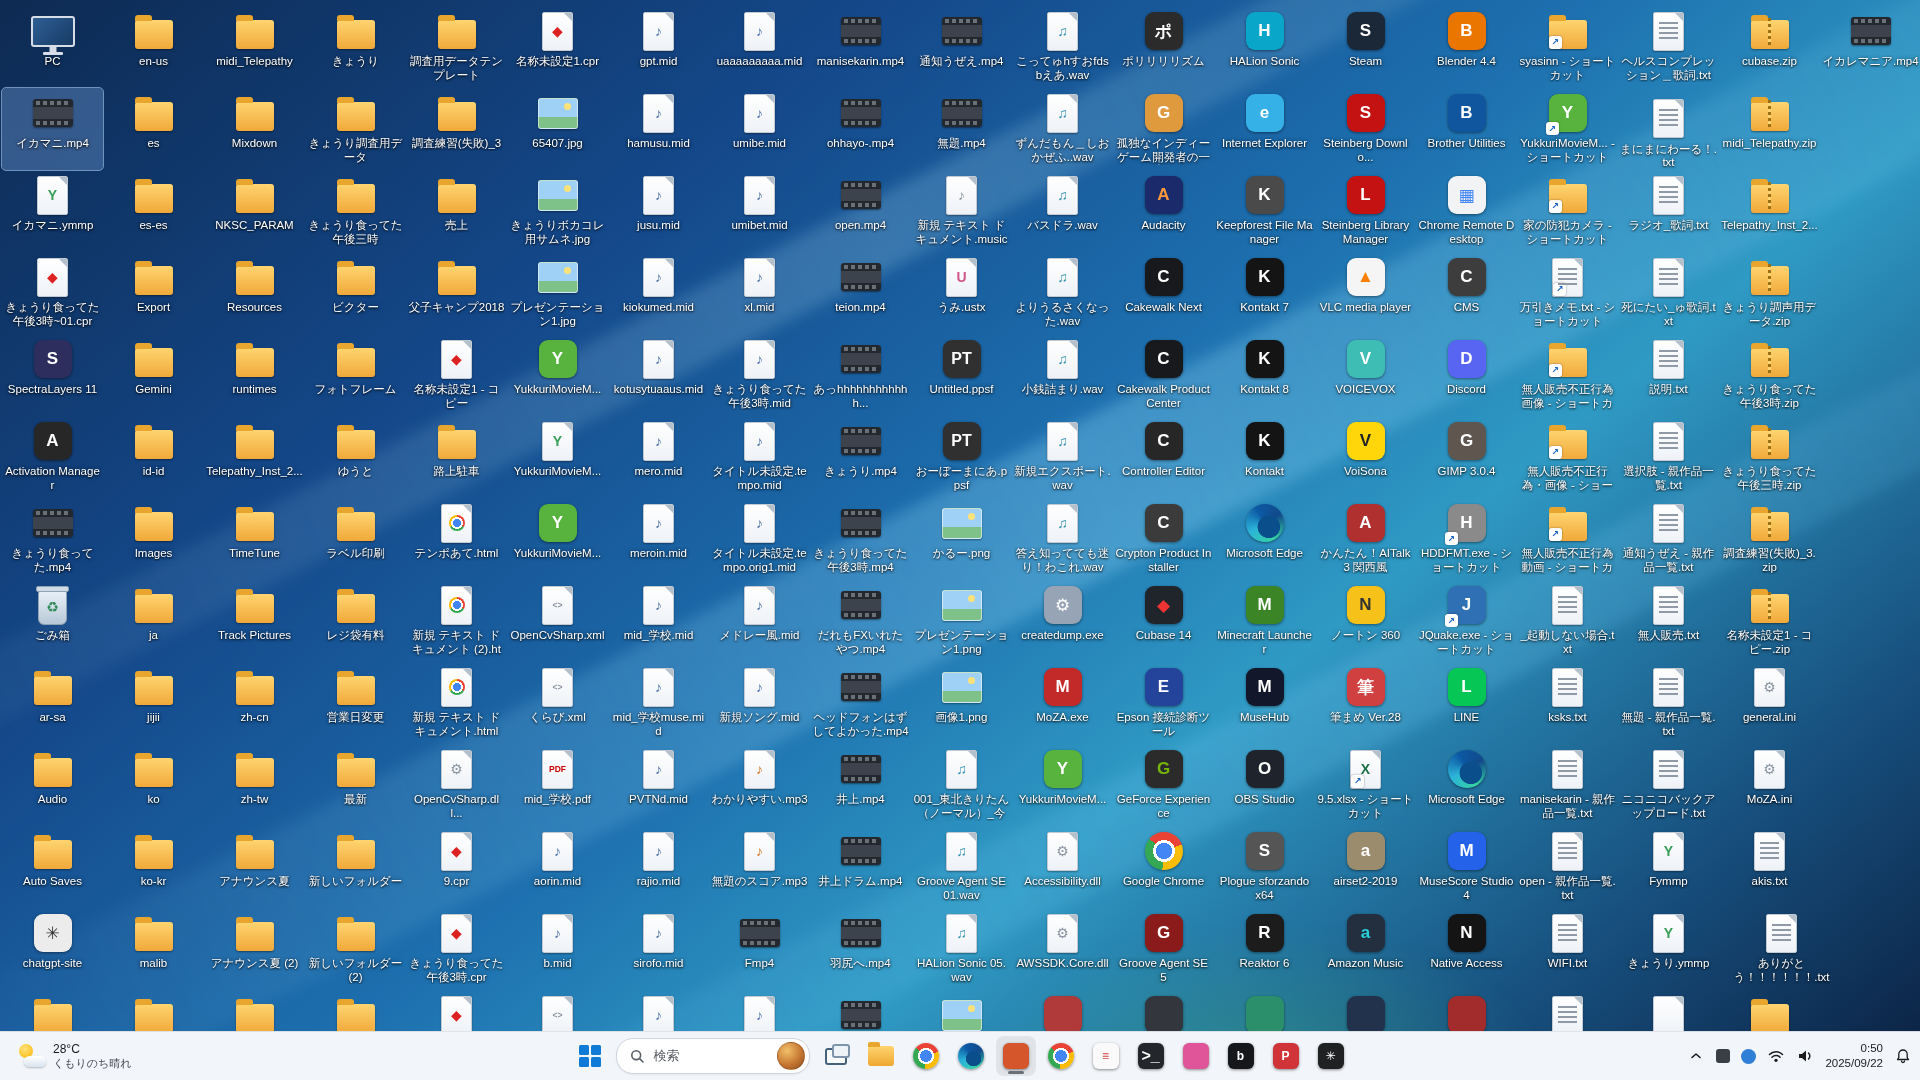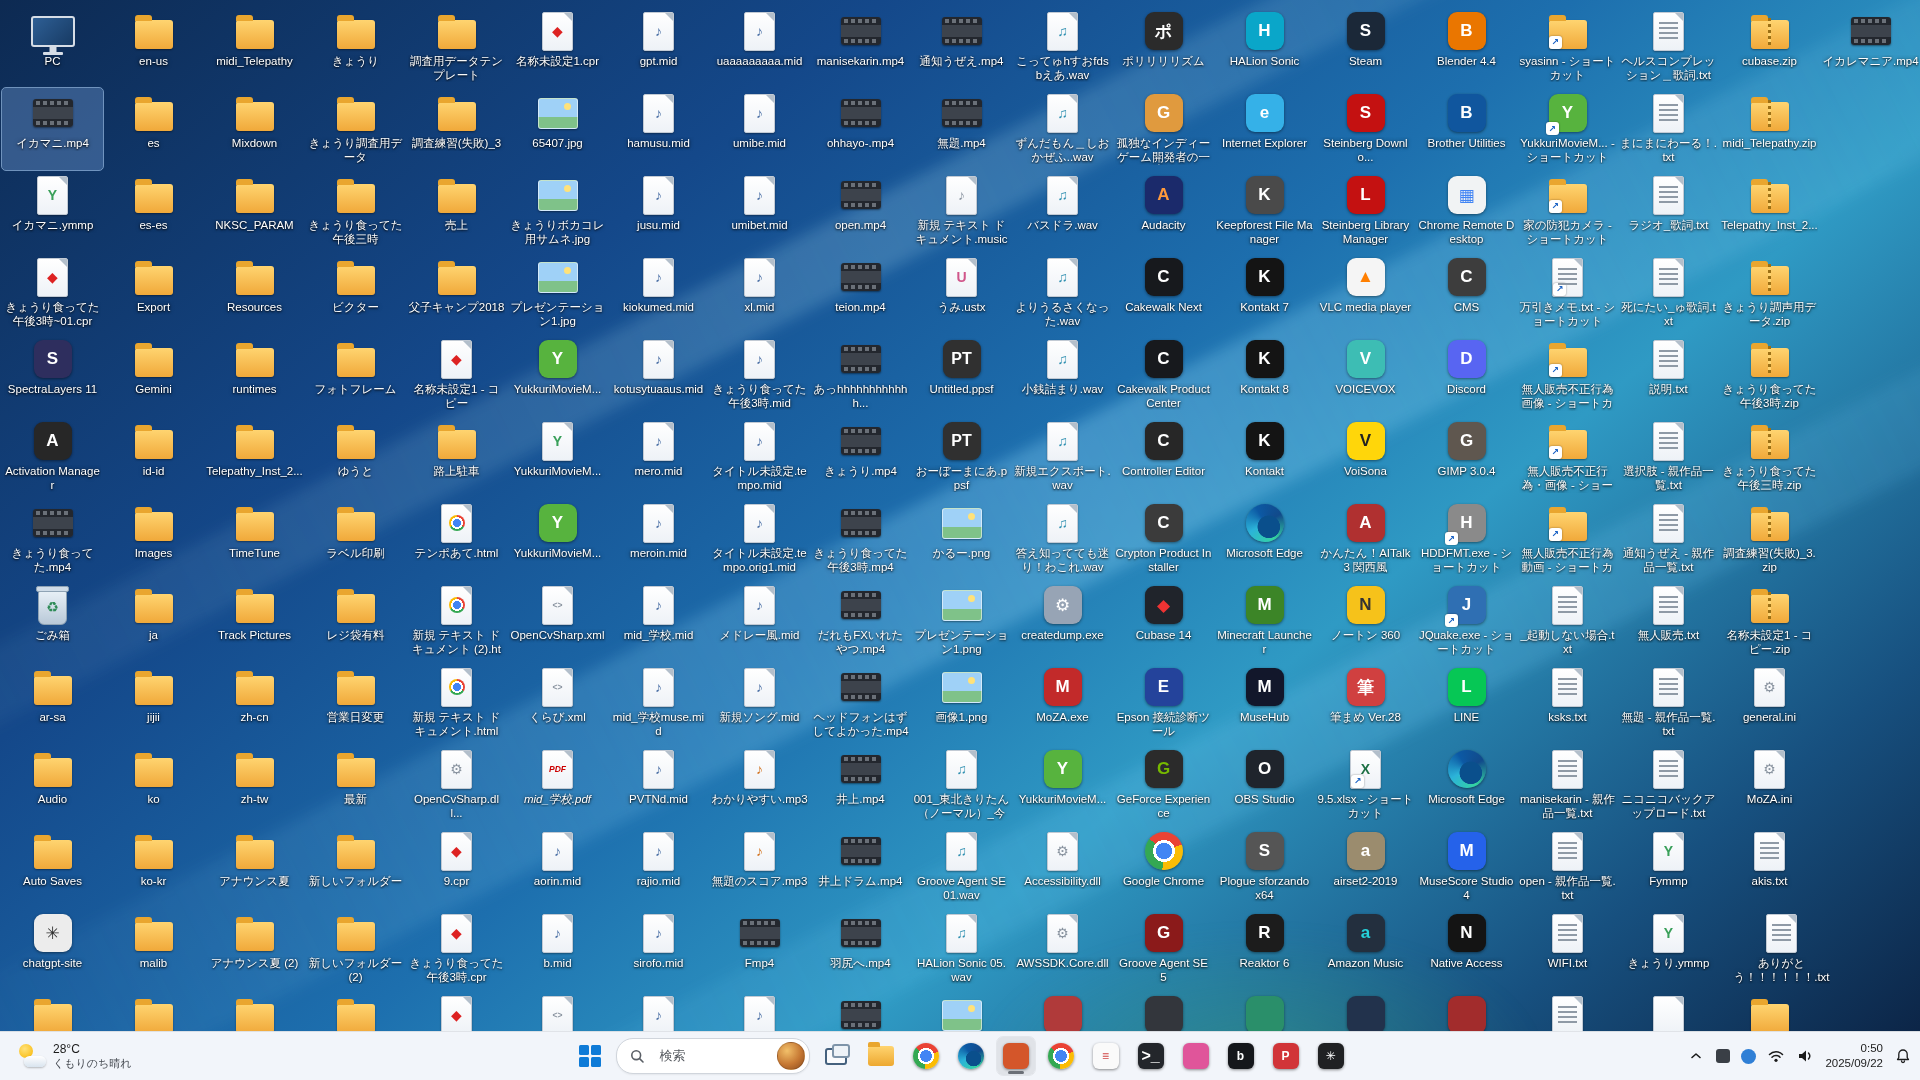--- a/index.html
+++ b/index.html
@@ -84,21 +84,21 @@
   .w-icon::after{content:'';position:absolute;bottom:2px;right:0;width:22px;height:11px;border-radius:8px;
     background:linear-gradient(#ffffff,#d9e4ef);box-shadow:0 1px 2px rgba(0,0,0,.25);}
   .w-text{display:flex;flex-direction:column;line-height:1.25;}
   .w-temp{font-size:12px;}
   .w-desc{font-size:11px;color:#454a51;}
   .tb-center{margin:0 auto;display:flex;align-items:center;gap:7px;}
   .tb-btn{width:38px;height:38px;border-radius:6px;display:flex;align-items:center;justify-content:center;position:relative;}
   .win{width:22px;height:22px;display:grid;grid-template-columns:10px 10px;grid-template-rows:10px 10px;gap:2px;}
   .win span{background:#0f7bd7;border-radius:1.5px;}
   .search{height:34px;background:#ffffff;border:1px solid #d0d5dc;border-radius:17px;display:flex;align-items:center;
-    gap:15px;padding:0 4px 0 13px;min-width:175px;box-shadow:0 1px 2px rgba(0,0,0,.06);}
+    gap:9px;padding:0 4px 0 13px;min-width:175px;box-shadow:0 1px 2px rgba(0,0,0,.06);}
   .search-text{font-size:13px;color:#53575d;flex:1;}
   .search-food{width:26px;height:26px;border-radius:50%;border:1px solid rgba(0,0,0,.12);
     background:radial-gradient(circle at 35% 30%,#f2c06a,#c67833 55%,#8a4a1d);}
   .tb-app{width:38px;height:38px;border-radius:6px;display:flex;align-items:center;justify-content:center;position:relative;}
   .tb-app.active{background:rgba(0,0,0,.07);outline:1px solid rgba(0,0,0,.06);}
   .tb-app.active::after{content:'';position:absolute;bottom:1px;left:50%;transform:translateX(-50%);
     width:16px;height:3px;border-radius:2px;background:#6b6f76;}
   .s26{width:26px !important;height:26px !important;}
   .s26.app{font-size:12px;border-radius:6px;}
   .s26.chrome-ball{background:radial-gradient(circle,#4285f4 0 6px,#fff 6px 8px,rgba(0,0,0,0) 8px),
@@ -362,21 +362,21 @@
       </div>
       <div class="icon-cell" style="grid-area: 2 / 16;">
         <div class="icon-art">
           <div class="app" style="background: rgb(87, 179, 62);">
             <span style="color: rgb(255, 255, 255);">Y</span>
             <span class="sc">↗</span>
           </div>
         </div>
         <div class="icon-label">YukkuriMovieM... - ショートカット</div>
       </div>
-      <div class="icon-cell" style="grid-area: 2 / 17;">
+      <div class="icon-cell" style="grid-area: 2 / 17; justify-content: flex-end;">
         <div class="icon-art">
           <div class="file txtlines"></div>
         </div>
         <div class="icon-label">まにまにわーる！.txt</div>
       </div>
       <div class="icon-cell" style="grid-area: 2 / 18;">
         <div class="icon-art">
           <div class="folder zip"></div>
         </div>
         <div class="icon-label">midi_Telepathy.zip</div>
@@ -1306,21 +1306,21 @@
         <div class="icon-label">最新</div>
       </div>
       <div class="icon-cell" style="grid-area: 10 / 5;">
         <div class="icon-art">
           <div class="file">
             <span class="fg" style="color: rgb(138, 148, 160);">⚙</span>
           </div>
         </div>
         <div class="icon-label">OpenCvSharp.dll...</div>
       </div>
-      <div class="icon-cell" style="grid-area: 10 / 6; font-style: italic;">
+      <div class="icon-cell" style="grid-area: 10 / 6;">
         <div class="icon-art">
           <div class="file">
             <span class="fg sm" style="color: rgb(204, 0, 0);">PDF</span>
           </div>
         </div>
         <div class="icon-label">mid_学校.pdf</div>
       </div>
       <div class="icon-cell" style="grid-area: 10 / 7;">
         <div class="icon-art">
           <div class="file">

